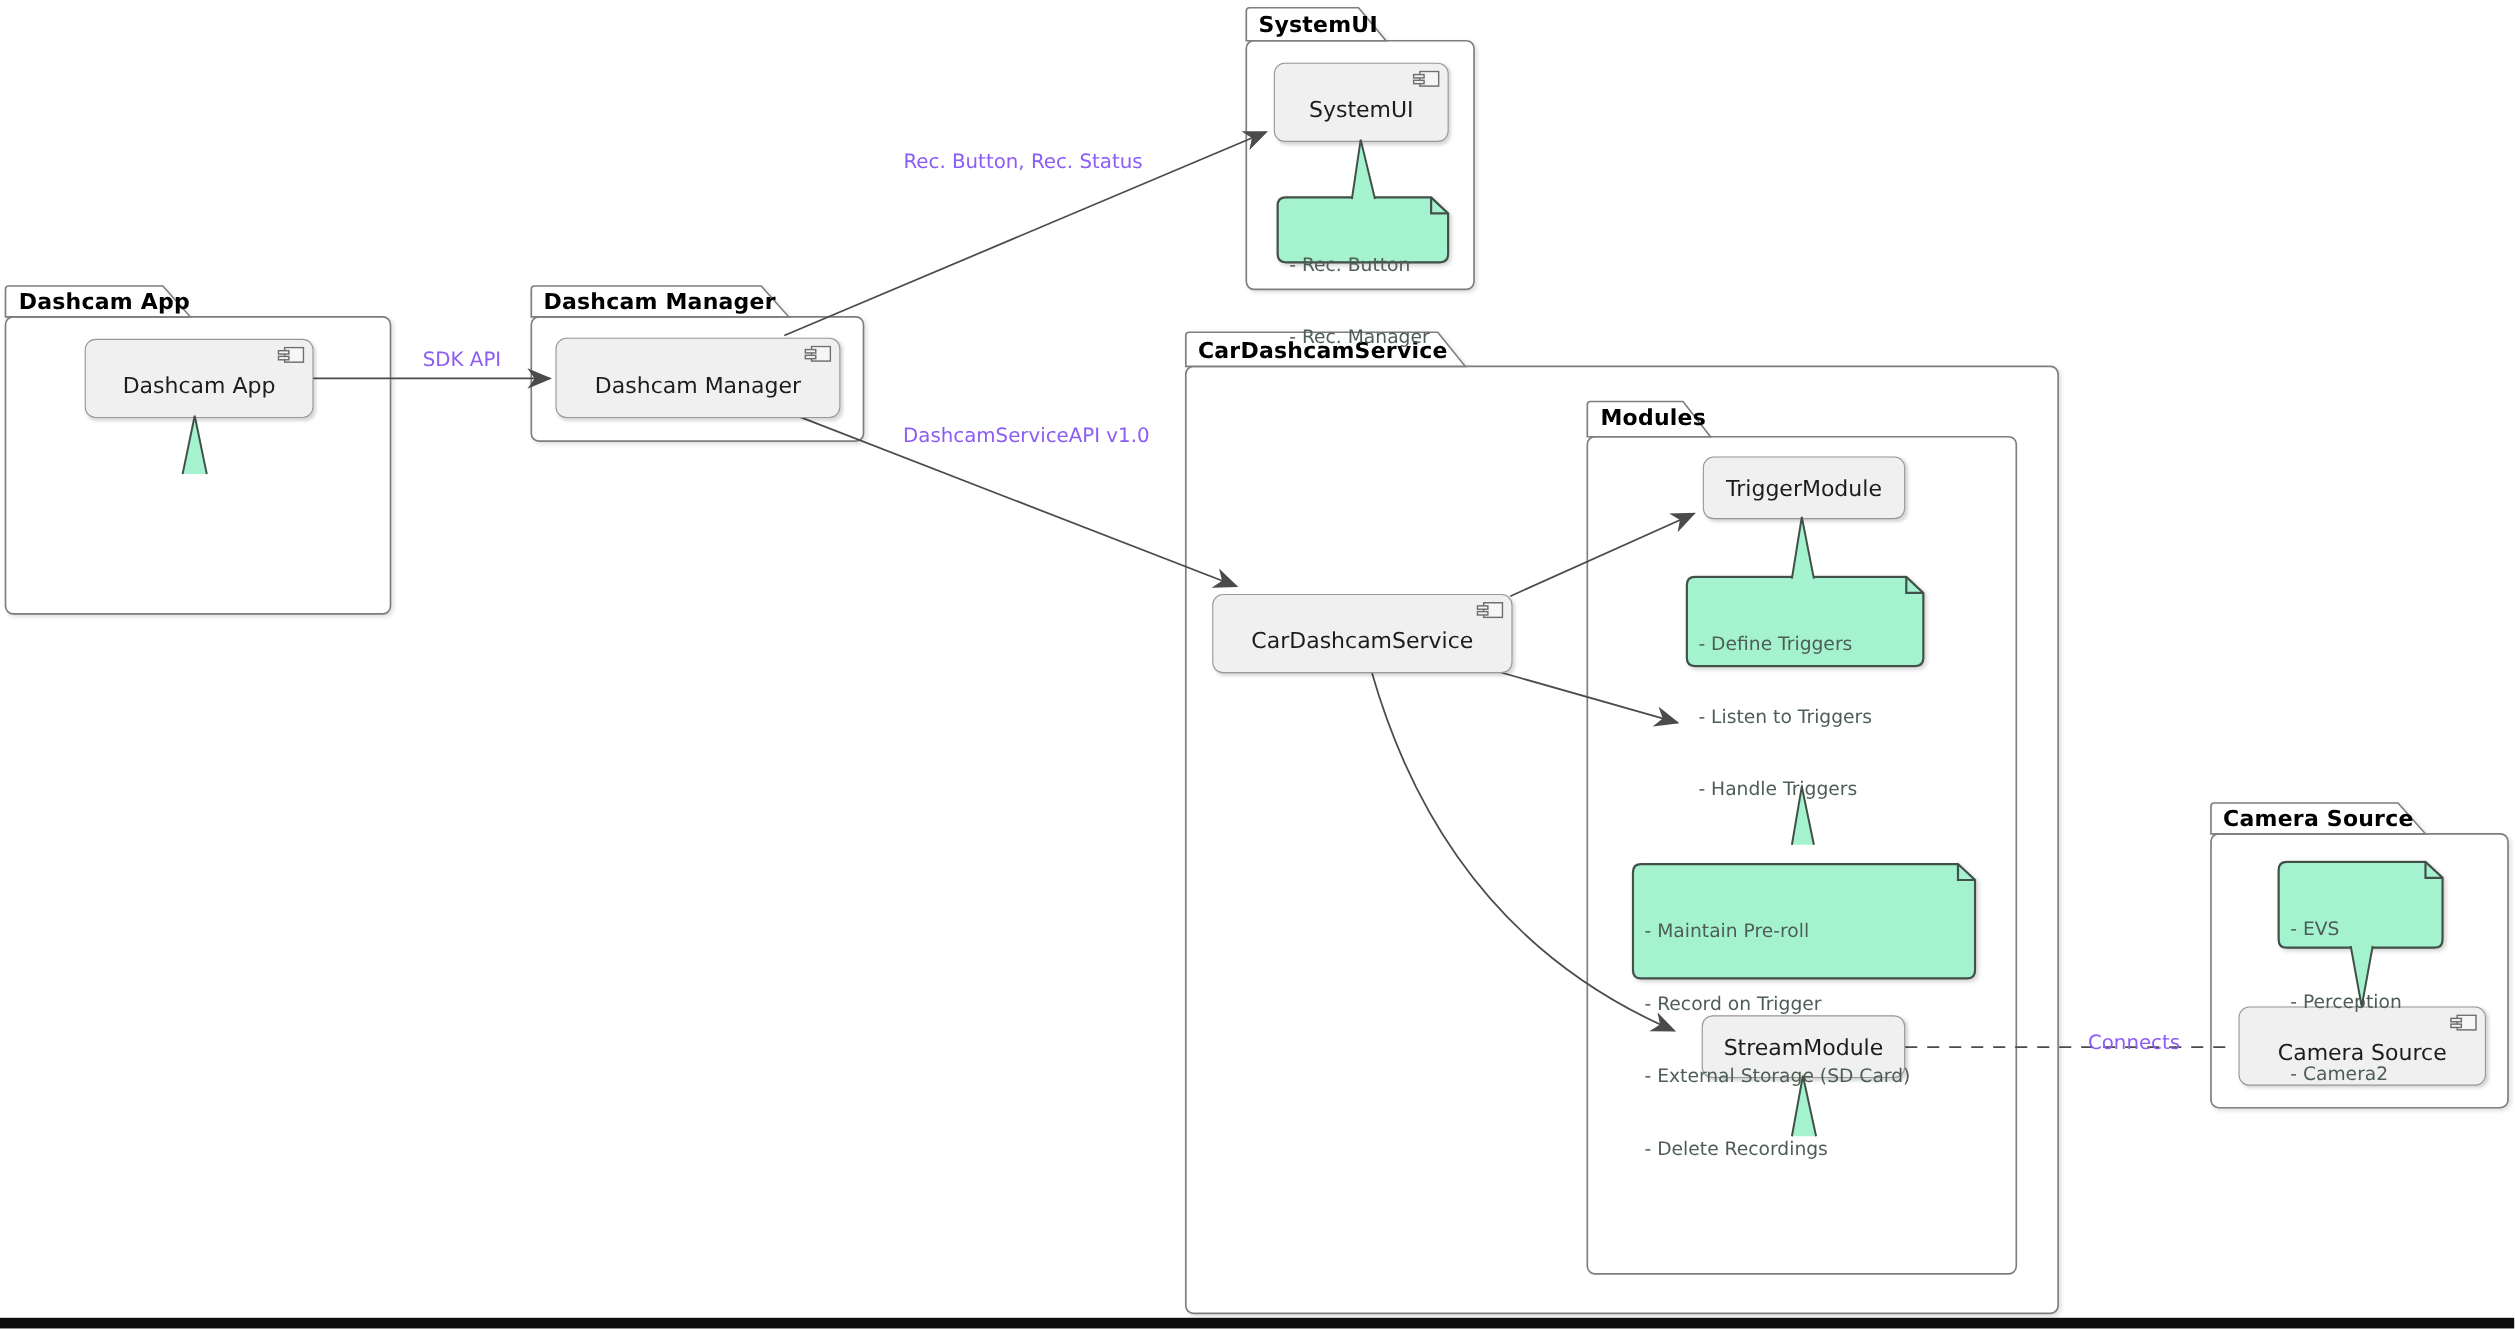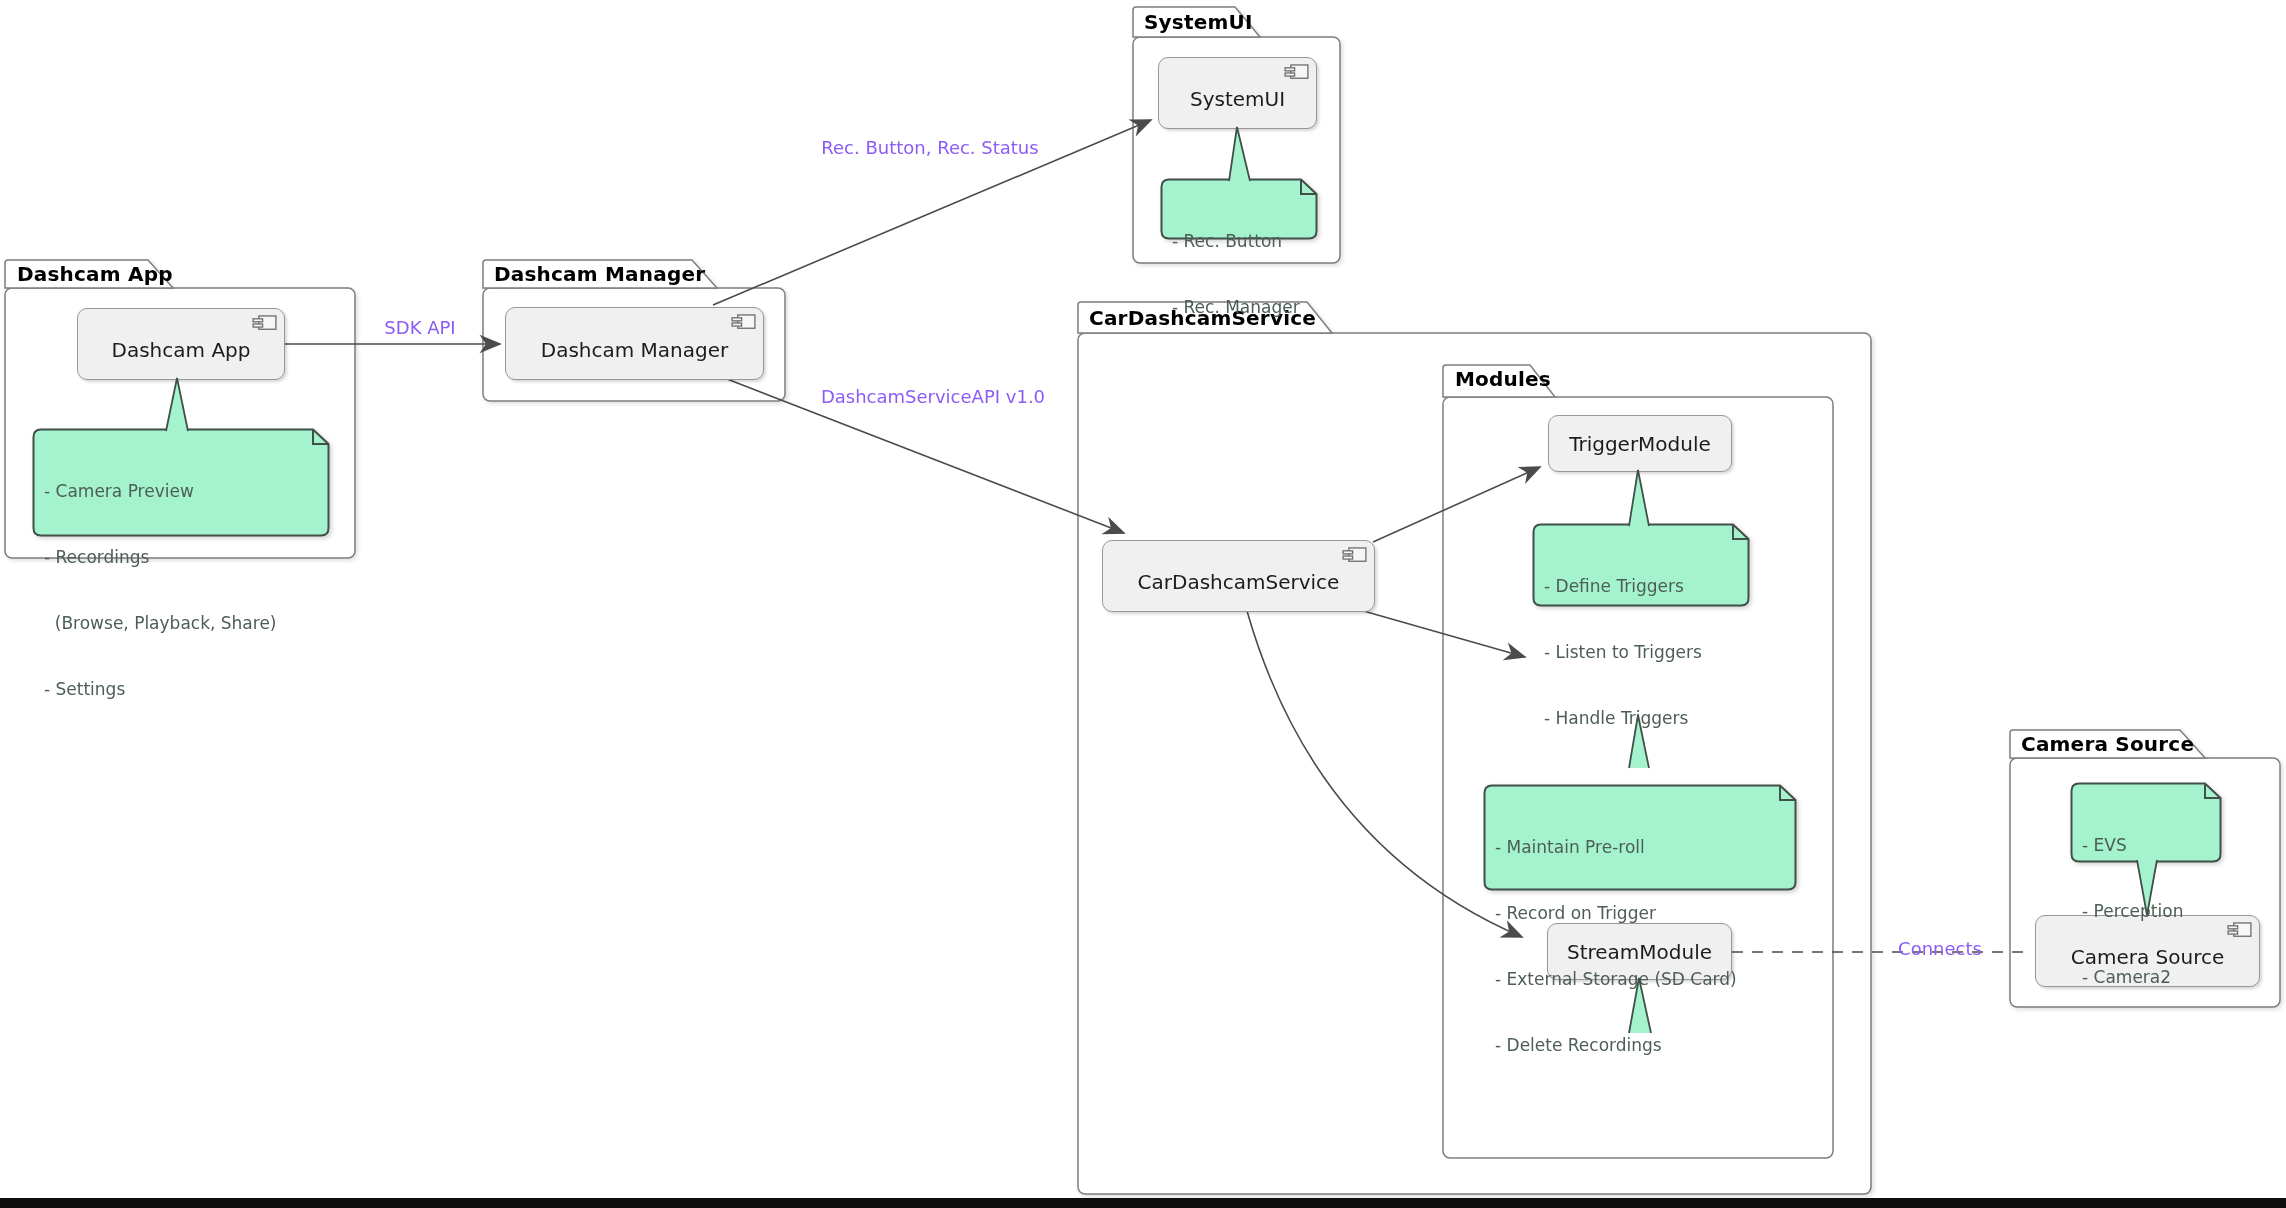--- a/index.html
+++ b/index.html
@@ -147,32 +147,20 @@
     <svg class="comp-icon" width="25" height="19" viewBox="0 0 26 20">
         <g fill="#f6f6f6" stroke="#6f6f6f" stroke-width="1.4">
           <rect x="7" y="1" width="18" height="14"></rect>
           <rect x="1" y="4" width="10" height="3.2"></rect>
           <rect x="1" y="9.5" width="10" height="3.2"></rect>
         </g>
       </svg>
     <span class="comp-label">Camera Source</span>
   </div>
 
-  <div class="note" style="left:32px;top:428px;width:298px;height:109px;">
-      <svg class="note-bg" width="298" height="109" viewBox="0 0 298 109">
-        <path d="M1.5,9 Q1.5,1.5 9,1.5 L281,1.5 L296.5,16 L296.5,100 Q296.5,107.5 289,107.5 L9,107.5 Q1.5,107.5 1.5,100 Z" fill="#A5F3CE" stroke="#415048" stroke-width="2"></path>
-        <path d="M281,1.5 L281,16 L296.5,16" fill="none" stroke="#415048" stroke-width="2"></path>
-      </svg>
-    <div class="note-text">
-      <div class="nl">- Camera Preview</div>
-      <div class="nl">- Recordings</div>
-      <div class="nl">  (Browse, Playback, Share)</div>
-      <div class="nl">- Settings</div>
-    </div>
-  </div>
   <div class="note" style="left:1160px;top:178px;width:158px;height:62px;">
       <svg class="note-bg" width="158" height="62" viewBox="0 0 158 62">
         <path d="M1.5,9 Q1.5,1.5 9,1.5 L141,1.5 L156.5,16 L156.5,53 Q156.5,60.5 149,60.5 L9,60.5 Q1.5,60.5 1.5,53 Z" fill="#A5F3CE" stroke="#415048" stroke-width="2"></path>
         <path d="M141,1.5 L141,16 L156.5,16" fill="none" stroke="#415048" stroke-width="2"></path>
       </svg>
     <div class="note-text">
       <div class="nl">- Rec. Button</div>
       <div class="nl">- Rec. Manager</div>
     </div>
   </div>

